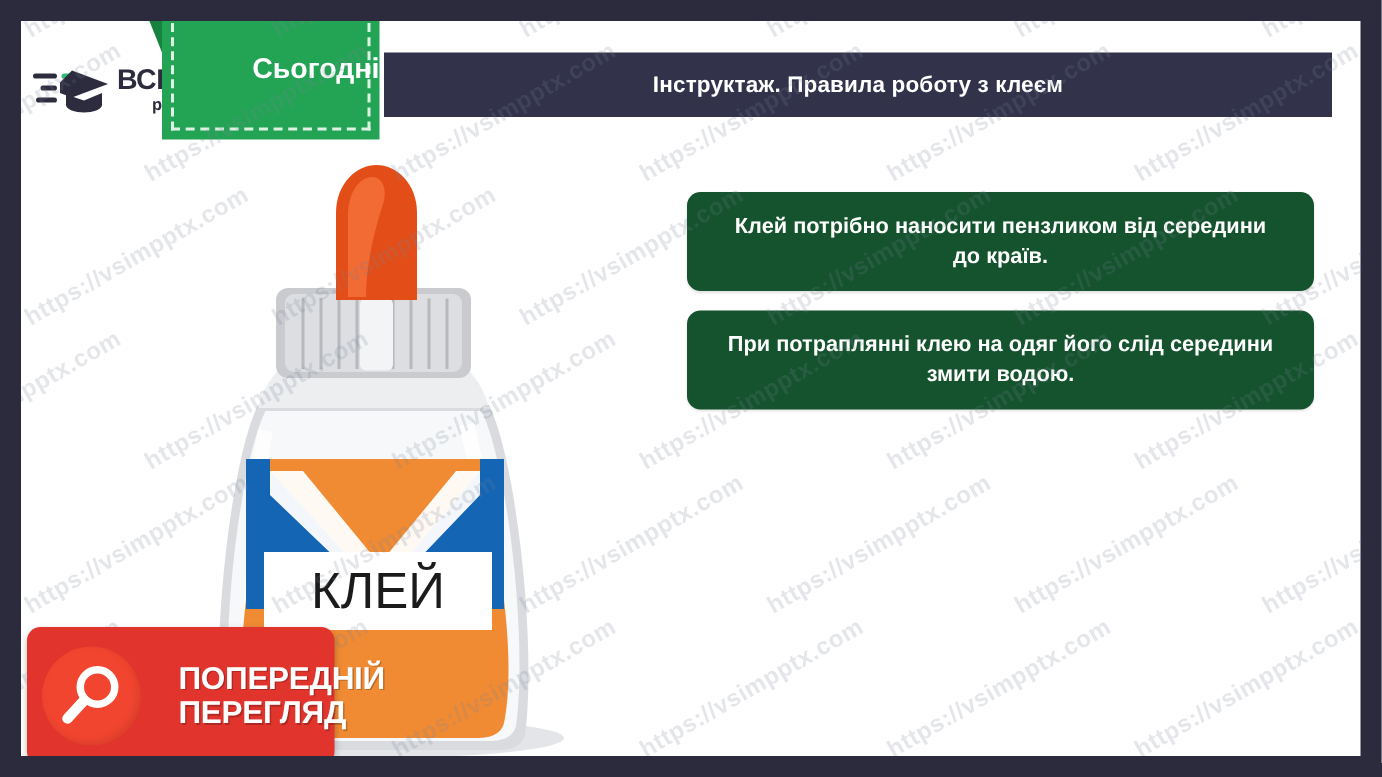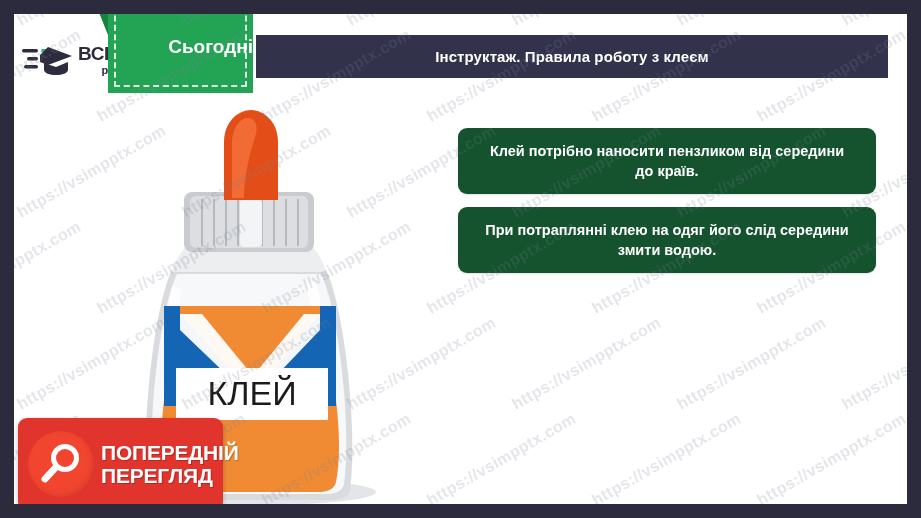--- a/index.html
+++ b/index.html
@@ -182,21 +182,21 @@
   .preview-badge {
     position: absolute;
     left: 4px;
     top: 404px;
     width: 205px;
     height: 92px;
     background: #e0342c;
     border-radius: 9px;
     display: flex;
     align-items: center;
-    gap: 7px;
+    gap: 25px;
     padding: 12px 10px;
     z-index: 45;
     box-shadow: 0 2px 5px rgba(0,0,0,.25);
   }
   .pv-circle {
     width: 66px;
     height: 66px;
     border-radius: 50%;
     background: #f2452f;
     flex: 0 0 auto;

